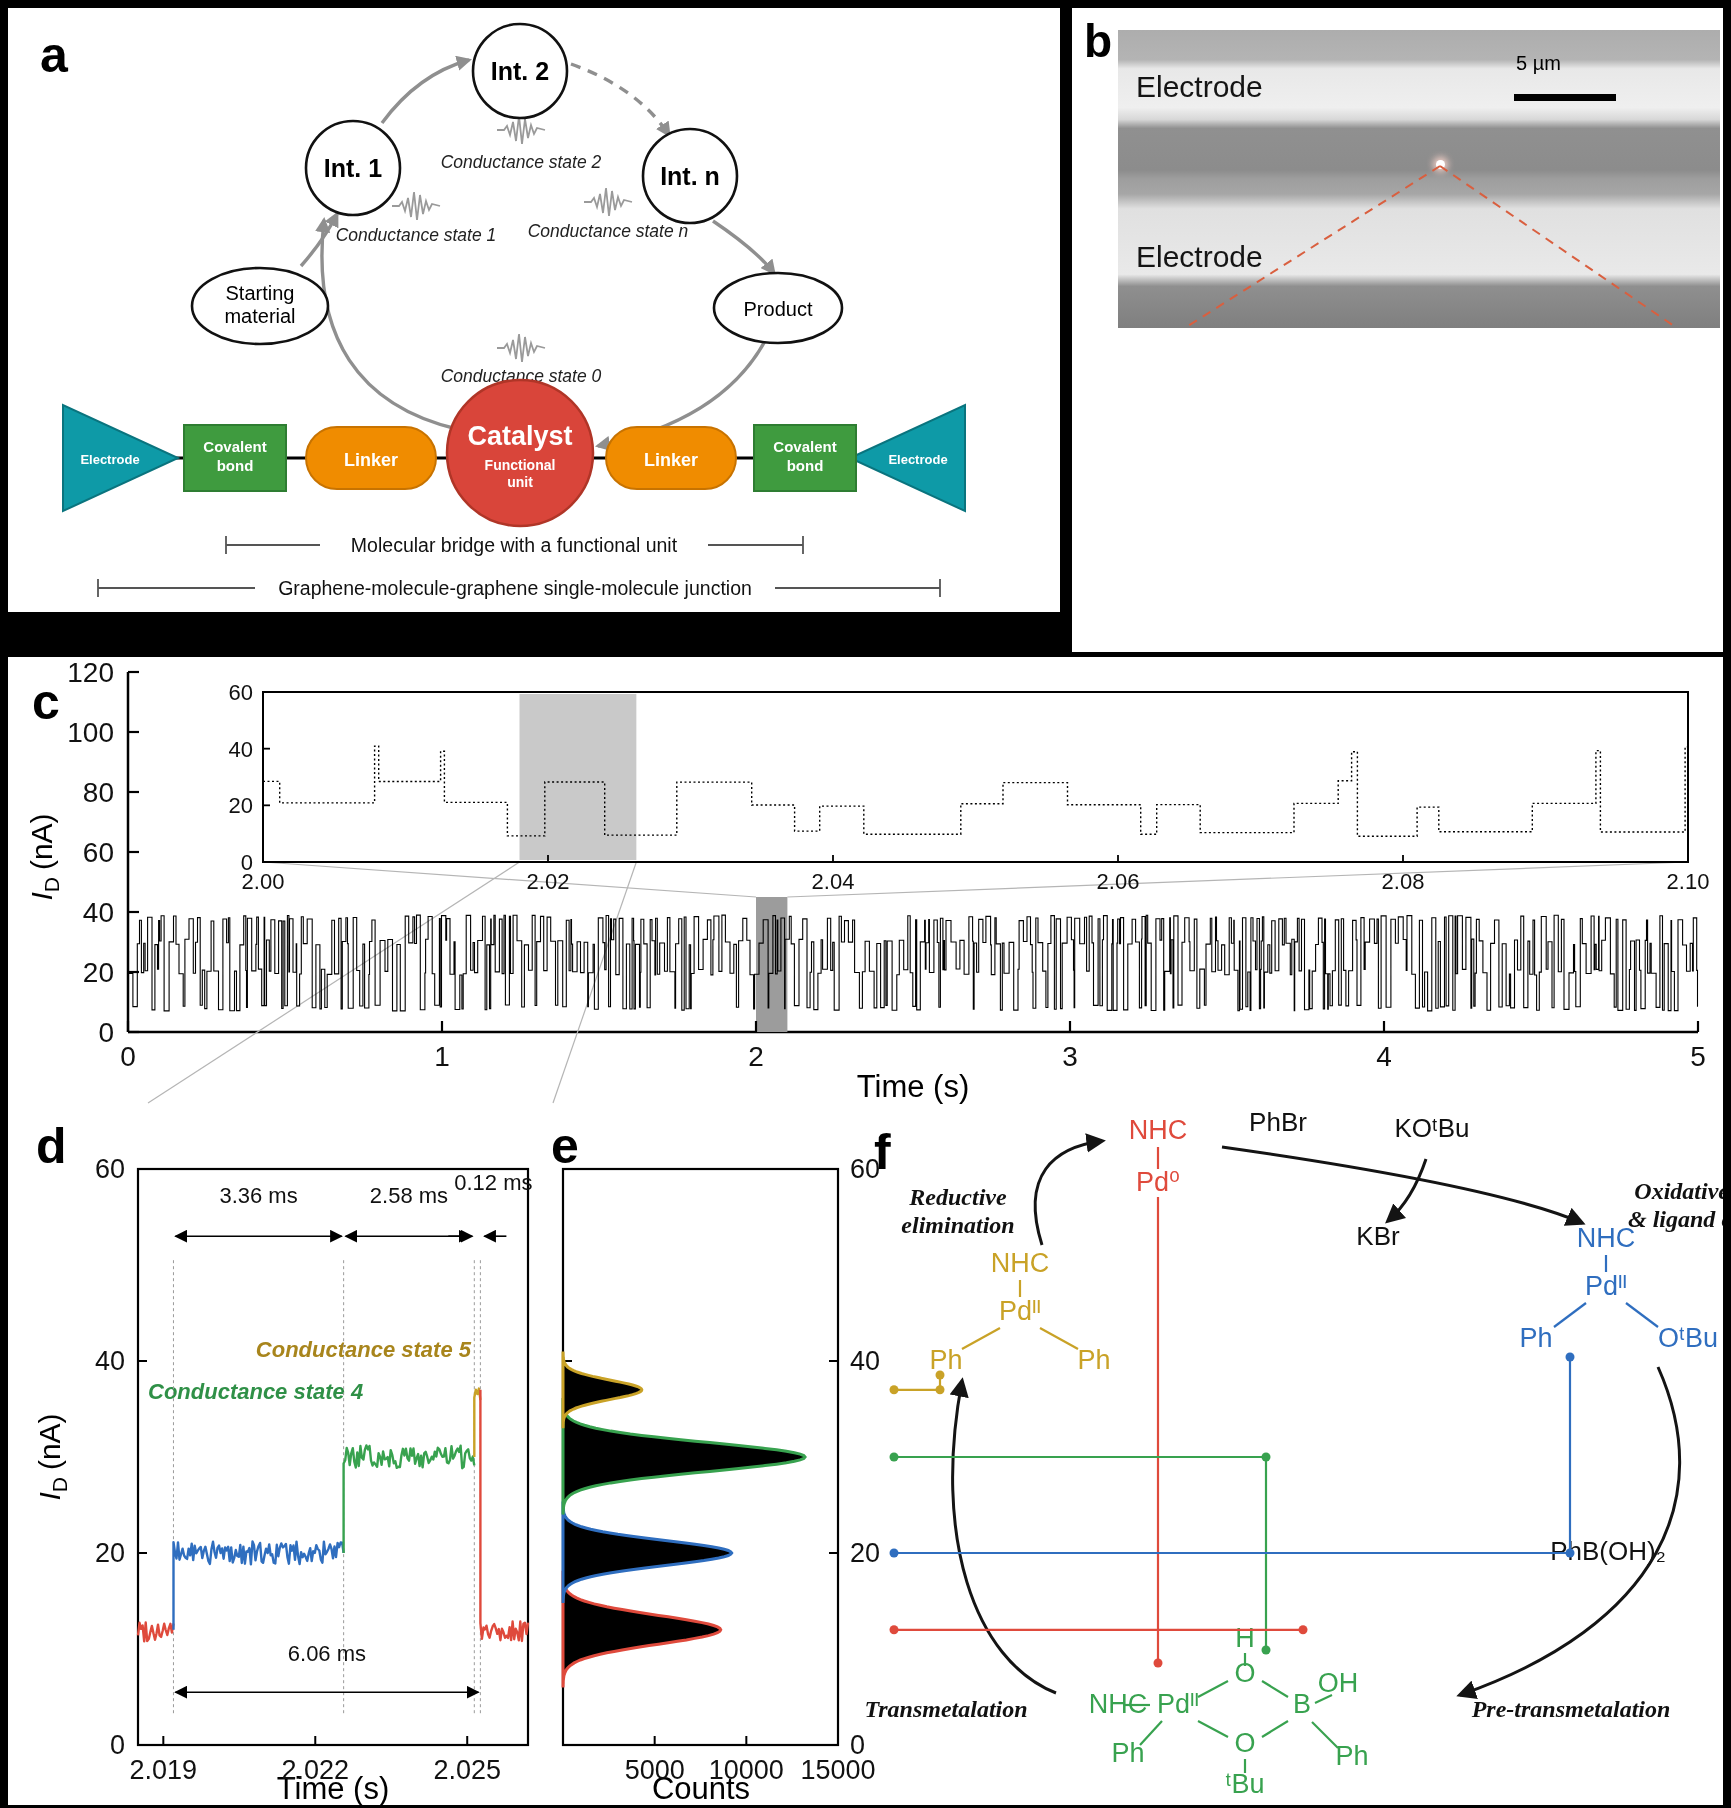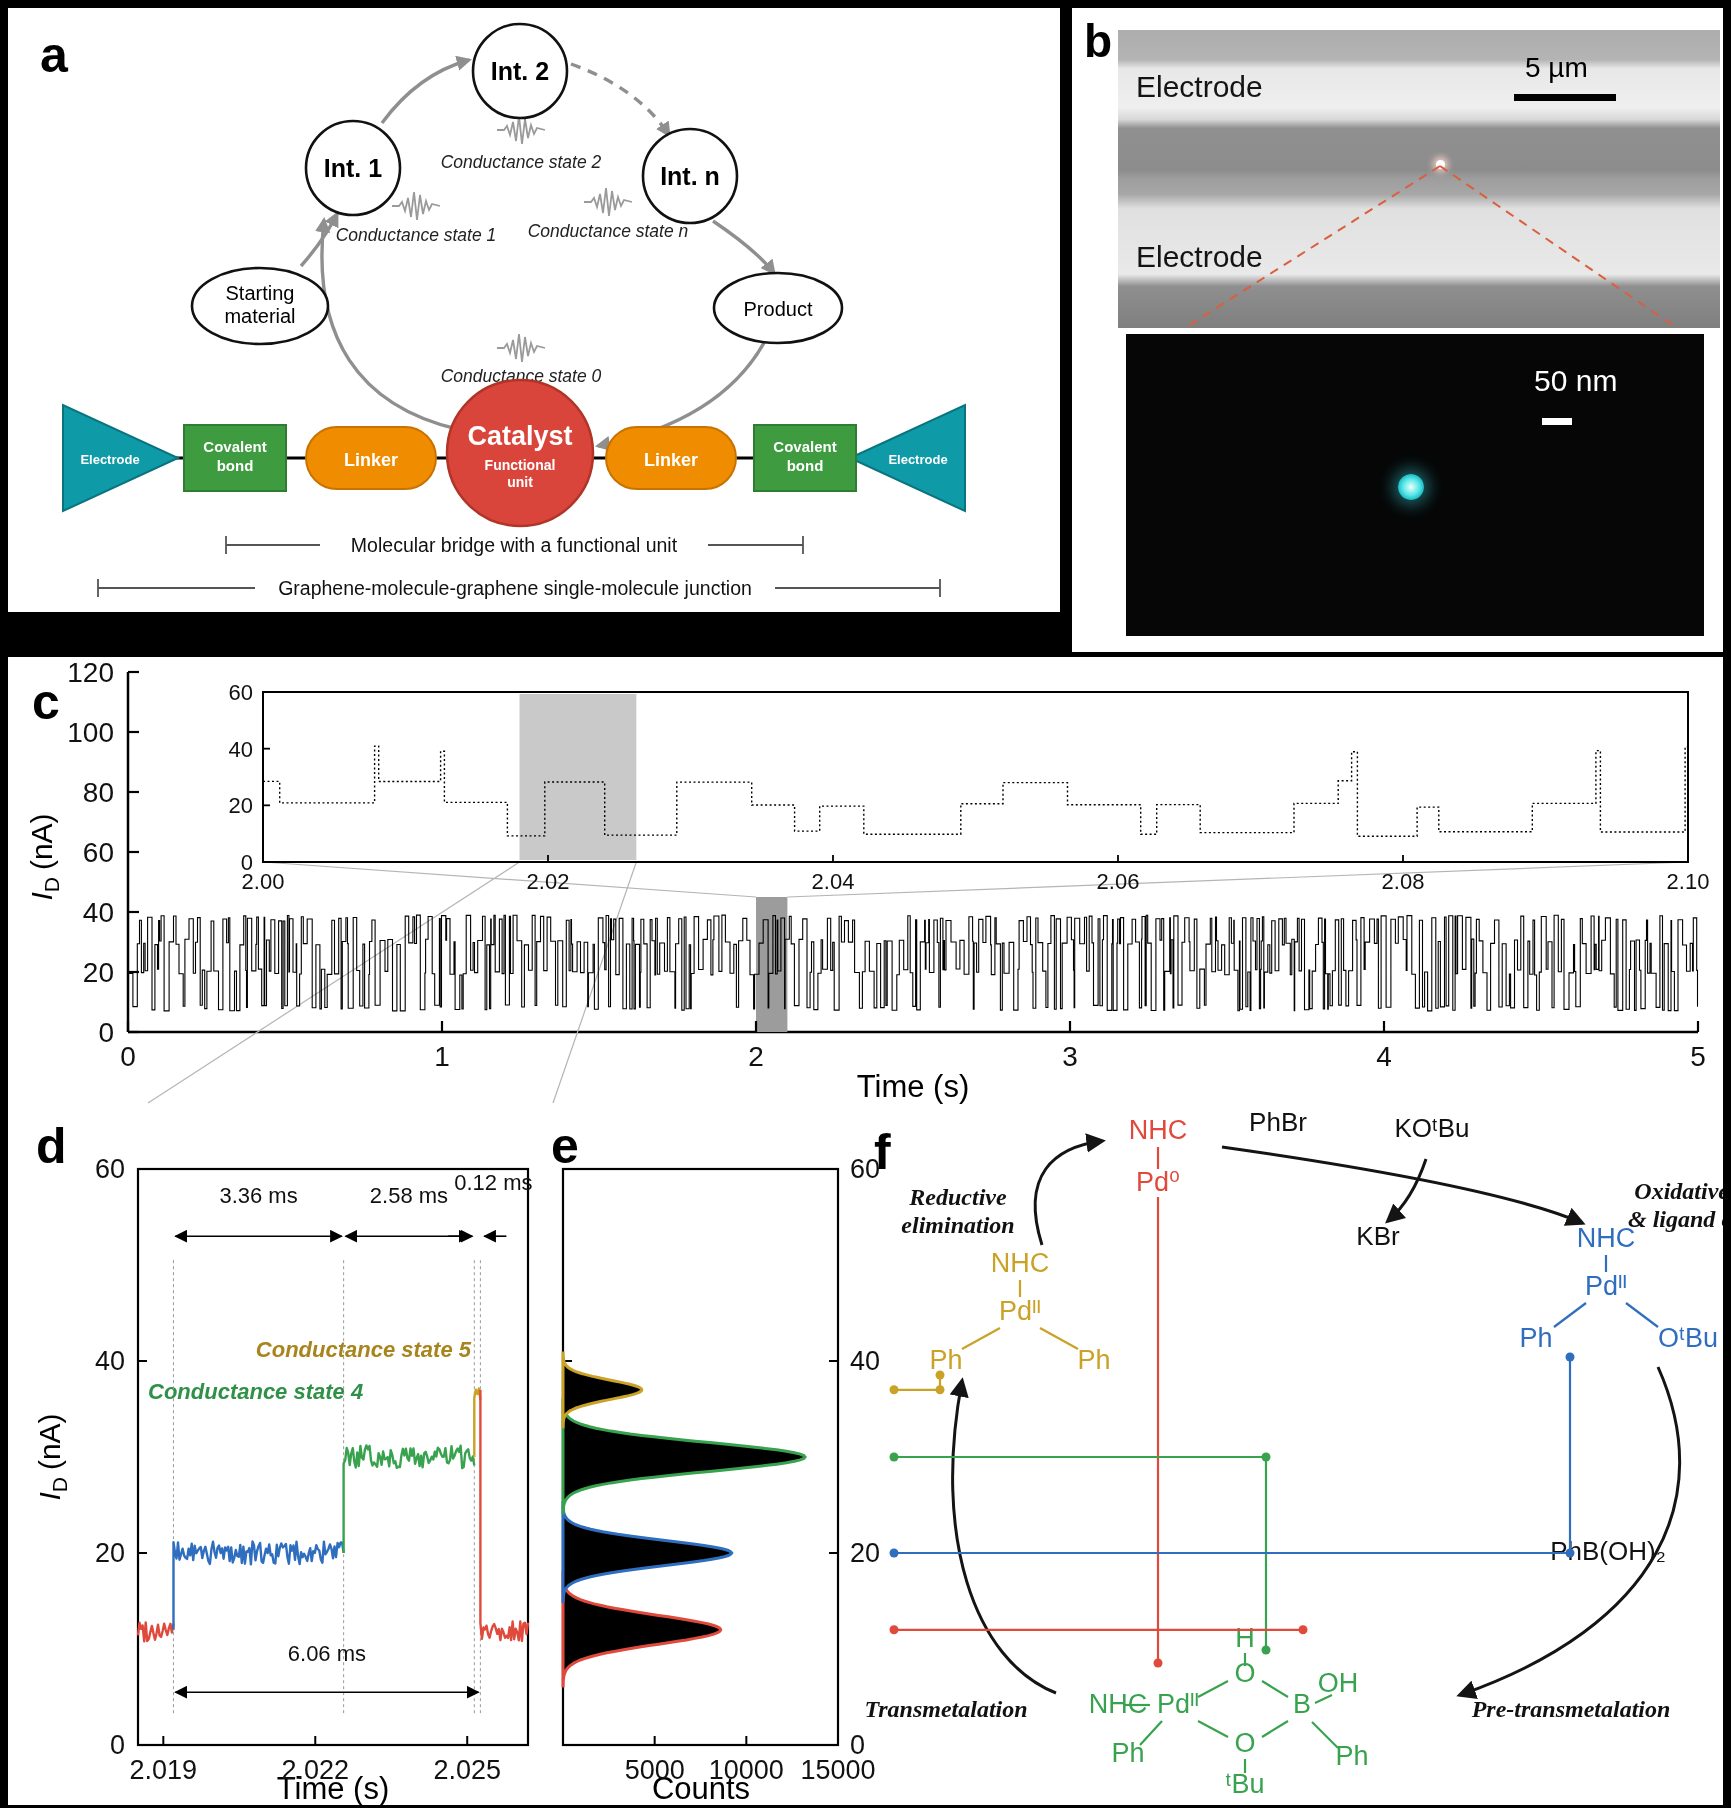--- a/index.html
+++ b/index.html
@@ -33,21 +33,21 @@
   .stateLabel{font-size:22px;font-weight:bold;font-style:italic}
   .t-yellow{fill:#a8851c}.t-green{fill:#2f9047}
   .axisTitle{font-size:31px;text-anchor:middle;fill:#000}
   .ylabelText{font-size:30px;text-anchor:middle;fill:#000}
   .b-label{position:absolute;left:12px;top:6px;font-weight:bold;font-size:46px;color:#000}
   .b-gray{position:absolute;left:46px;top:22px;width:602px;height:298px;
     background:linear-gradient(180deg,#adadad 0%,#b4b4b4 10%,#e8e8e8 13%,#efefef 26%,#d8d8d8 30%,
     #909090 33%,#8c8c8c 47%,#9e9e9e 50%,#a6a6a6 55%,#e0e0e0 60%,#e9e9e9 82%,#8f8f8f 86%,#7f7f7f 100%)}
   .b-black{position:absolute;left:54px;top:326px;width:578px;height:302px;background:#060606}
   .electrode-label{position:absolute;left:18px;font-size:30px;color:#141414}
-  .scale-text-top{position:absolute;left:407px;top:22px;font-size:28px;font-weight:500;color:#000}
+  .scale-text-top{position:absolute;left:398px;top:22px;font-size:20px;font-weight:500;color:#000}
   .scale-bar-top{position:absolute;left:396px;top:64px;width:102px;height:7px;background:#000}
   .scale-text-bot{position:absolute;left:408px;top:30px;font-size:30px;color:#fff}
   .scale-bar-bot{position:absolute;left:416px;top:84px;width:30px;height:7px;background:#fff}
   .dot-white{position:absolute;left:318px;top:130px;width:9px;height:9px;border-radius:50%;background:#fff;
     box-shadow:0 0 7px 3px rgba(255,215,205,.9)}
   .dot-cyan{position:absolute;left:272px;top:140px;width:26px;height:26px;border-radius:50%;
     background:radial-gradient(circle,#eafffe 0%,#58e6e6 45%,#17b8c4 72%,rgba(10,120,140,0) 100%);
     box-shadow:0 0 16px 5px rgba(60,220,230,.45)}
   .b-overlay{position:absolute;left:46px;top:22px}
 </style>
@@ -141,25 +141,20 @@
       <span class="electrode-label" style="top:40px">Electrode</span>
       <span class="electrode-label" style="top:210px">Electrode</span>
       <span class="scale-text-top">5 µm</span>
       <div class="scale-bar-top"></div>
       <div class="dot-white"></div>
     </div>
     <svg class="b-overlay" width="602" height="298" viewBox="0 0 602 298">
       <line x1="322" y1="136" x2="70" y2="296" stroke="#d95f3f" stroke-width="2" stroke-dasharray="9 7"></line>
       <line x1="322" y1="136" x2="556" y2="296" stroke="#d95f3f" stroke-width="2" stroke-dasharray="9 7"></line>
     </svg>
-    <div class="b-black">
-      <span class="scale-text-bot">50 nm</span>
-      <div class="scale-bar-bot"></div>
-      <div class="dot-cyan"></div>
-    </div>
   </div>
 
   <div id="panel-c" class="panel">
     <svg id="svg-c" width="1715" height="448" viewBox="0 0 1715 448">
       <text class="plabel" x="24" y="62">c</text>
       <line class="axis" x1="120" y1="375" x2="1690" y2="375"></line>
       <line class="axis" x1="120" y1="15" x2="120" y2="375"></line>
       <text class="ylabelText" x="44" y="200" transform="rotate(-90 44 200)">
         <tspan font-style="italic">I</tspan><tspan font-size="21" dy="7">D</tspan><tspan dy="-7" dx="7">(nA)</tspan>
       </text>

